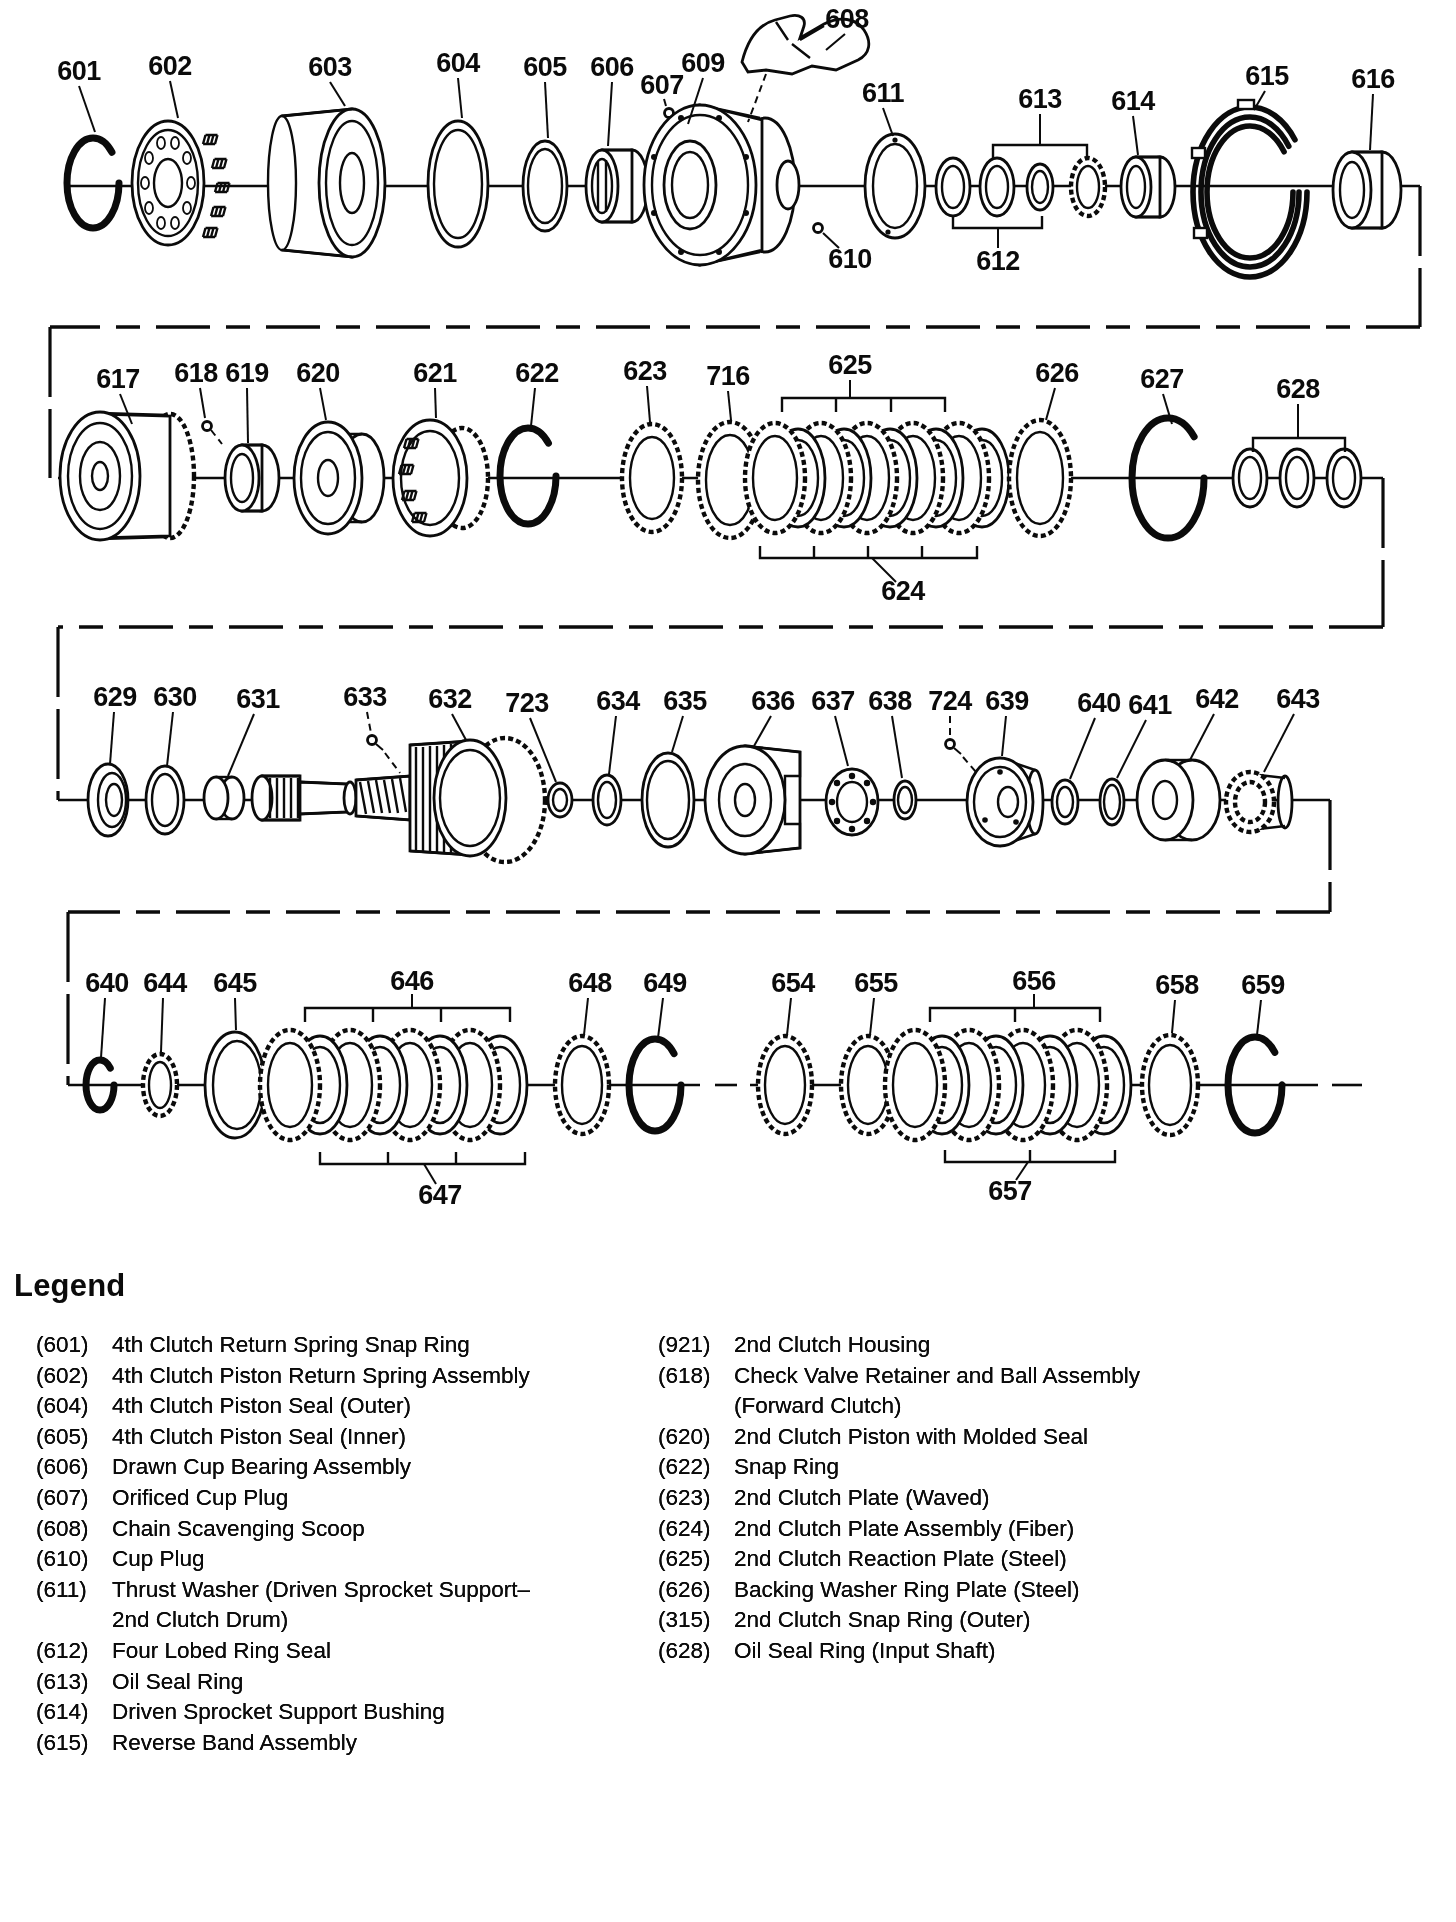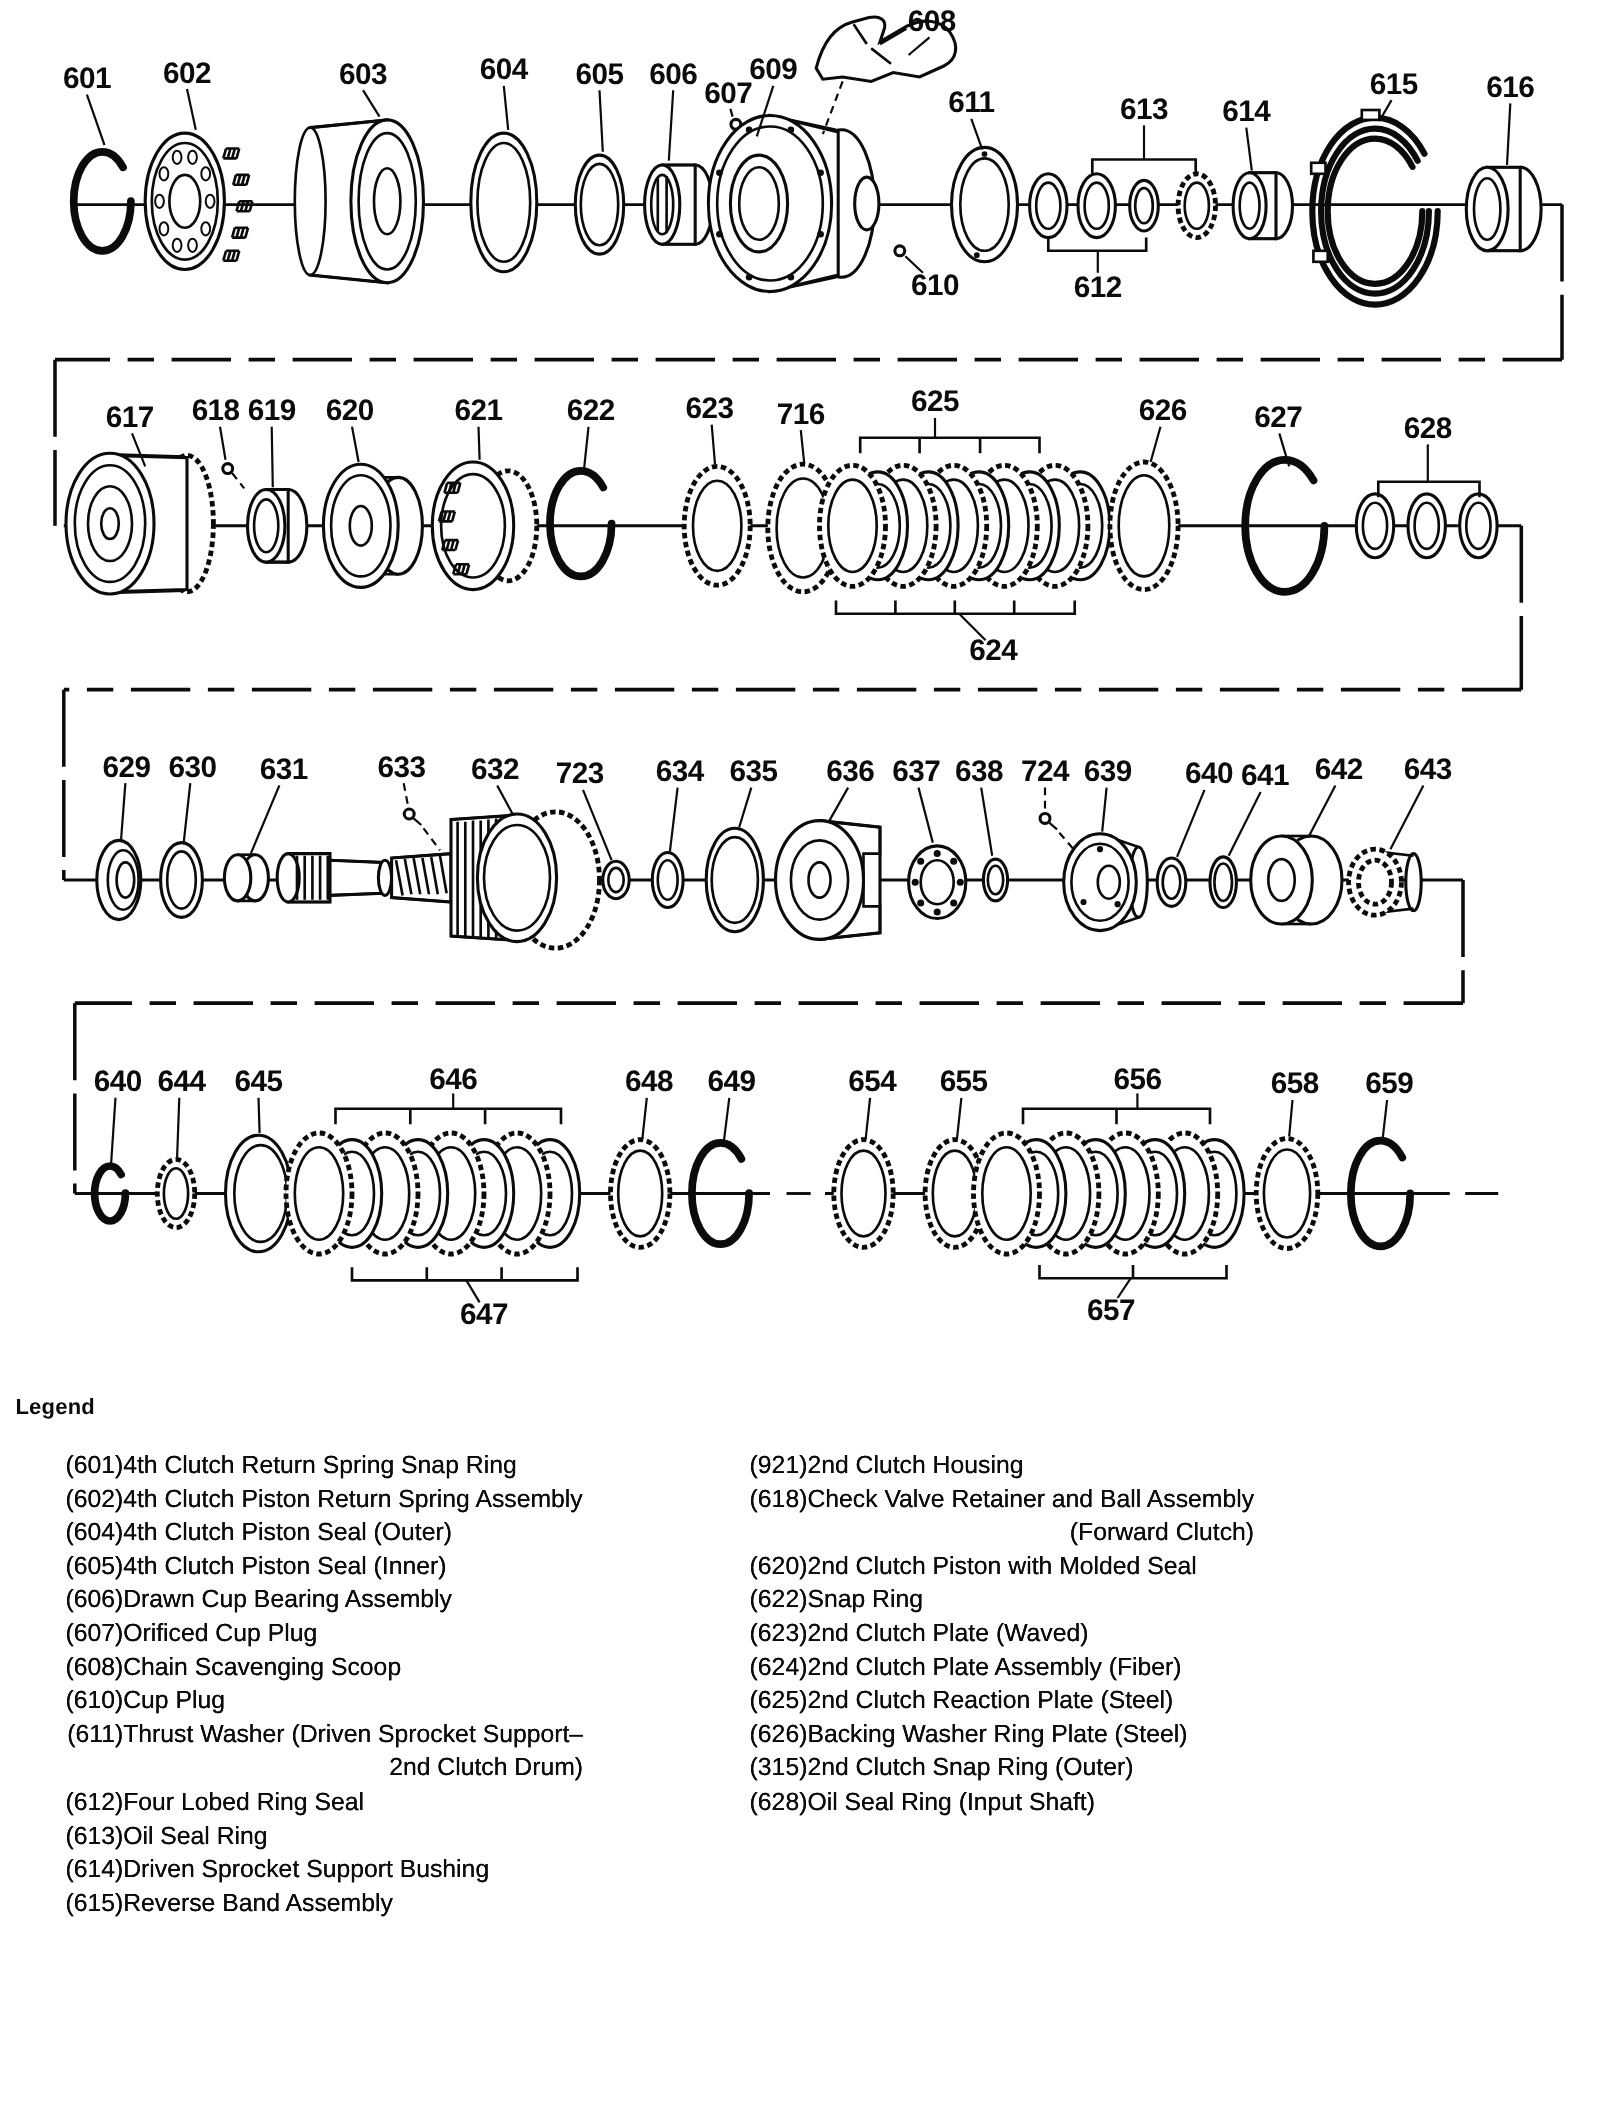--- a/index.html
+++ b/index.html
@@ -15,26 +15,26 @@
   svg .teethn{fill:none;stroke:#0b0b0b;stroke-width:4.4;stroke-dasharray:5 3.2;}
   svg .snap{fill:none;stroke:#0b0b0b;stroke-width:7;stroke-dasharray:86 14;stroke-linecap:round;}
   svg .snap2{fill:none;stroke:#0b0b0b;stroke-width:5.6;stroke-dasharray:88 12;stroke-linecap:round;}
   svg .ld{stroke:#0b0b0b;stroke-width:2;fill:none;}
   svg .dl{stroke:#0b0b0b;stroke-width:2;fill:none;stroke-dasharray:7 5;}
   svg .bk{stroke:#0b0b0b;stroke-width:2.4;fill:none;}
   svg .dot{fill:#0b0b0b;stroke:none;}
   svg .hole{fill:#fff;stroke:#0b0b0b;stroke-width:1.8;}
   svg text.co{font:700 27px "Liberation Sans",sans-serif;fill:#0b0b0b;text-anchor:middle;letter-spacing:-0.5px;}
   .legend{position:absolute;left:0;top:1268px;width:1456px;}
-  .legend-title{font-size:20px;font-weight:700;margin:0 0 0 14px;letter-spacing:0.2px;}
+  .legend-title{font-size:31px;font-weight:700;margin:0 0 0 14px;letter-spacing:0.2px;}
   .legend-cols{display:flex;margin-top:26px;}
   .lcol{font-size:22.5px;line-height:30.6px;font-weight:400;text-shadow:0 0 0.6px #000;}
   .lcol-left{width:618px;margin-left:36px;}
   .lcol-right{width:760px;margin-left:4px;}
-  .lrow{display:flex;align-items:flex-start;text-align:right;}
+  .lrow{display:flex;align-items:flex-start;}
   .lnum{width:76px;flex:none;}
   .ltext{white-space:pre-line;}
 </style>
 </head>
 <body>
 
 <svg width="1456" height="1268" viewBox="0 0 1456 1268">
   <defs>
     <g id="plateT">
         <ellipse class="teeth" rx="30" ry="55"></ellipse>

